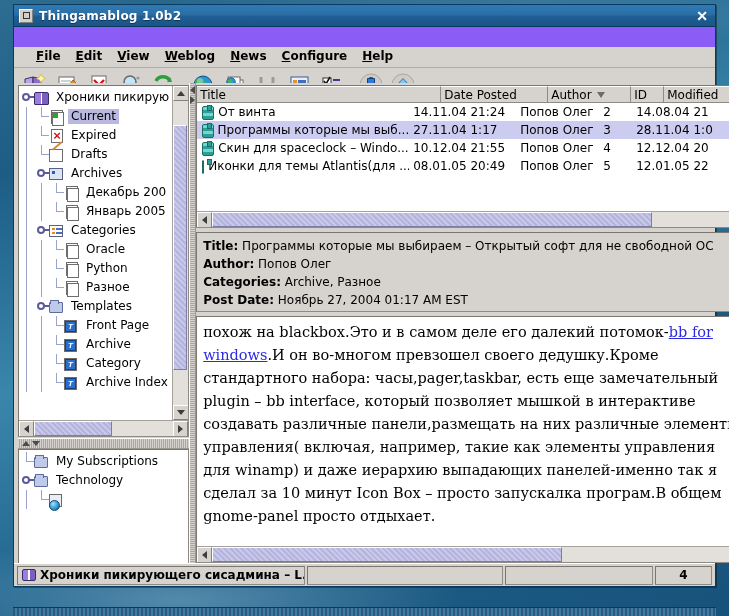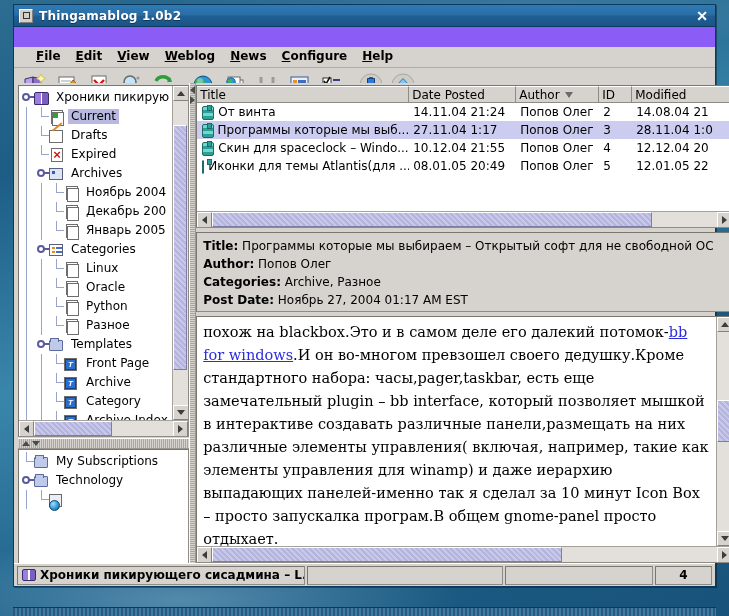--- a/index.html
+++ b/index.html
@@ -499,59 +499,50 @@
                 <span class="elbow"></span>
                 <span class="tico">
                   <i class="ic-doc ic-doc-green" style="position: absolute;"></i>
                 </span>
                 <span class="lbl">Current</span>
               </div>
               <div class="tree-row">
                 <span class="vline"></span>
                 <span class="elbow"></span>
                 <span class="tico">
+                  <i class="ic-x" style="position: absolute;"></i>
+                </span>
+                <span class="lbl">Expired</span>
+              </div>
+              <div class="tree-row">
+                <span class="vline"></span>
+                <span class="elbow"></span>
+                <span class="tico">
                   <i class="ic-pencil" style="position: absolute;"></i>
                 </span>
                 <span class="lbl">Drafts</span>
-              </div>
-              <div class="tree-row">
-                <span class="vline"></span>
-                <span class="elbow"></span>
-                <span class="tico">
-                  <i class="ic-x" style="position: absolute;"></i>
-                </span>
-                <span class="lbl">Expired</span>
               </div>
               <div class="tree-row">
                 <span class="vline"></span>
                 <span class="knob">
                   <span class="pin"></span>
                   <span class="stem"></span>
                 </span>
                 <span class="tico">
                   <i class="ic-grid" style="position: absolute;"></i>
                 </span>
                 <span class="lbl">Archives</span>
               </div>
               <div class="tree-row">
                 <span class="vline"></span>
                 <span class="vline"></span>
                 <span class="elbow"></span>
                 <span class="tico">
                   <i class="ic-doc" style="position: absolute;"></i>
                 </span>
-                <span class="lbl">Ноябрь 2004</span>
-              </div>
-              <div class="tree-row">
-                <span class="vline"></span>
-                <span class="vline"></span>
-                <span class="elbow"></span>
-                <span class="tico">
-                  <i class="ic-doc" style="position: absolute;"></i>
-                </span>
                 <span class="lbl">Декабрь 200</span>
               </div>
               <div class="tree-row">
                 <span class="vline"></span>
                 <span class="vline"></span>
                 <span class="elbow"></span>
                 <span class="tico">
                   <i class="ic-doc" style="position: absolute;"></i>
                 </span>
                 <span class="lbl">Январь 2005</span>
@@ -559,29 +550,20 @@
               <div class="tree-row">
                 <span class="vline"></span>
                 <span class="knob">
                   <span class="pin"></span>
                   <span class="stem"></span>
                 </span>
                 <span class="tico">
                   <i class="ic-list" style="position: absolute;"></i>
                 </span>
                 <span class="lbl">Categories</span>
-              </div>
-              <div class="tree-row">
-                <span class="vline"></span>
-                <span class="vline"></span>
-                <span class="elbow"></span>
-                <span class="tico">
-                  <i class="ic-doc" style="position: absolute;"></i>
-                </span>
-                <span class="lbl">Linux</span>
               </div>
               <div class="tree-row">
                 <span class="vline"></span>
                 <span class="vline"></span>
                 <span class="elbow"></span>
                 <span class="tico">
                   <i class="ic-doc" style="position: absolute;"></i>
                 </span>
                 <span class="lbl">Oracle</span>
               </div>
@@ -715,21 +697,21 @@
     <div class="vsplit">
       <span class="arr l"></span>
       <span class="arr r"></span>
     </div>
 
     <div class="right-pane">
 
       <div class="table-box">
         <div class="table-inner">
           <div class="thead" id="table-head">
-              <div class="th" style="width: 212px;">
+              <div class="th" style="width: 244px;">
                 <span>Title</span>
               </div>
               <div class="th" style="width: 107px;">
                 <span>Date Posted</span>
               </div>
               <div class="th" style="width: 83px;">
                 <span>Author</span>
                 <span class="sort-ar"></span>
               </div>
               <div class="th" style="width: 33px;">

